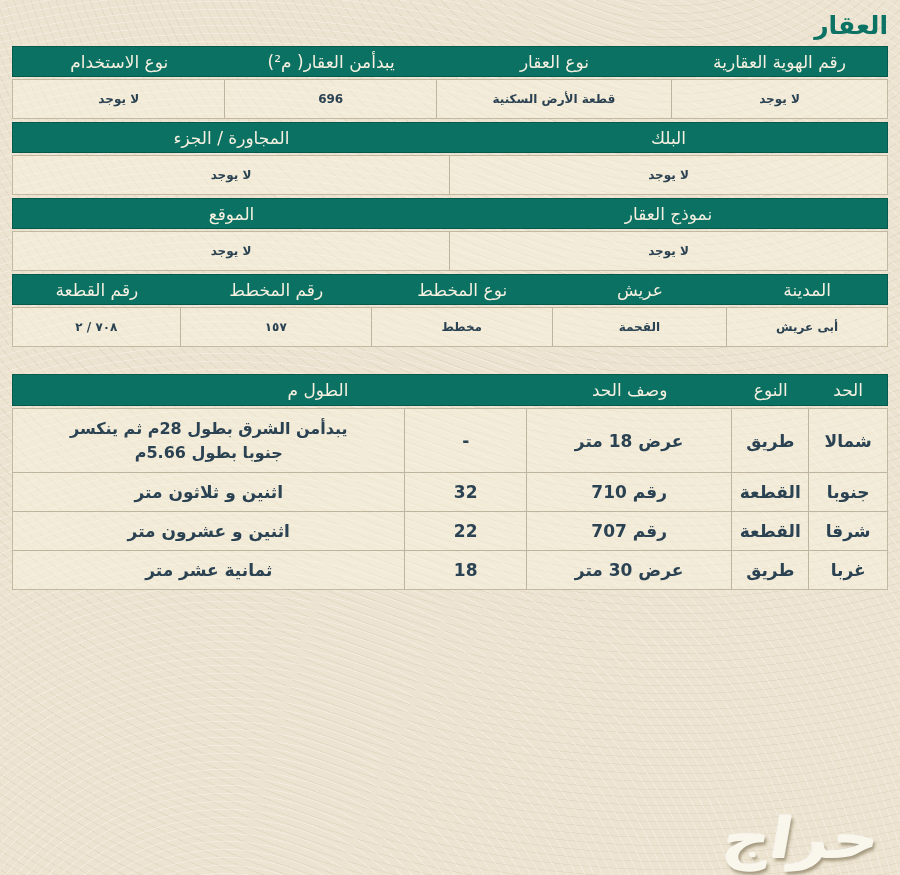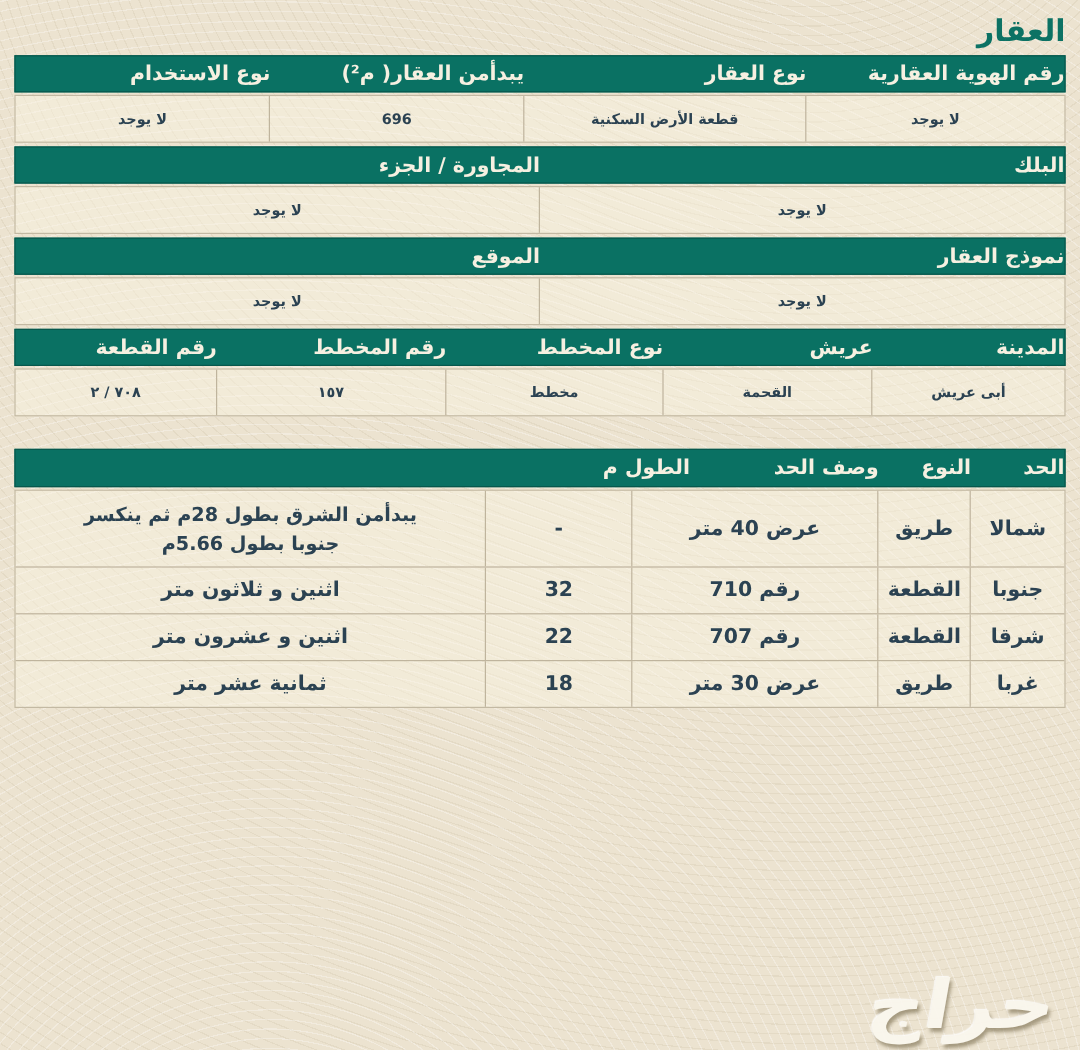--- a/index.html
+++ b/index.html
@@ -25,21 +25,21 @@
 
   
   .band{
     background:#0a7163;
     border:1px solid #07584d;
     height:31px;
     display:flex;align-items:center;
     color:#f6f0e1;
   }
   .hcell{
-    font-weight:bold;font-size:17px;
+    text-align:center;font-weight:normal;font-size:17px;
     white-space:nowrap;overflow:visible;
   }
   
   .drow{
     display:flex;align-items:stretch;
     height:40px;
     margin:2px 0 3px 0;
     background:rgba(250,243,226,.45);
     border:1px solid #c3b9a3;
   }
@@ -149,21 +149,21 @@
     <div class="band band2">
       <div class="hcell h0">الحد</div>
       <div class="hcell h1">النوع</div>
       <div class="hcell h2">وصف الحد</div>
       <div class="hcell h3"><span class="shift-r">الطول م</span></div>
     </div>
     <div class="rows2">
       <div class="brow tall">
         <div class="bcell b0">شمالا</div>
         <div class="bcell b1">طريق</div>
-        <div class="bcell b2">عرض 40 متر</div>
+        <div class="bcell b2">عرض 18 متر</div>
         <div class="bcell b3">-</div>
         <div class="bcell b4 note-cell">يبدأمن الشرق بطول 28م ثم ينكسر جنوبا بطول 5.66م</div>
       </div>
       <div class="brow">
         <div class="bcell b0">جنوبا</div>
         <div class="bcell b1">القطعة</div>
         <div class="bcell b2">رقم 710</div>
         <div class="bcell b3">32</div>
         <div class="bcell b4">اثنين و ثلاثون متر</div>
       </div>

